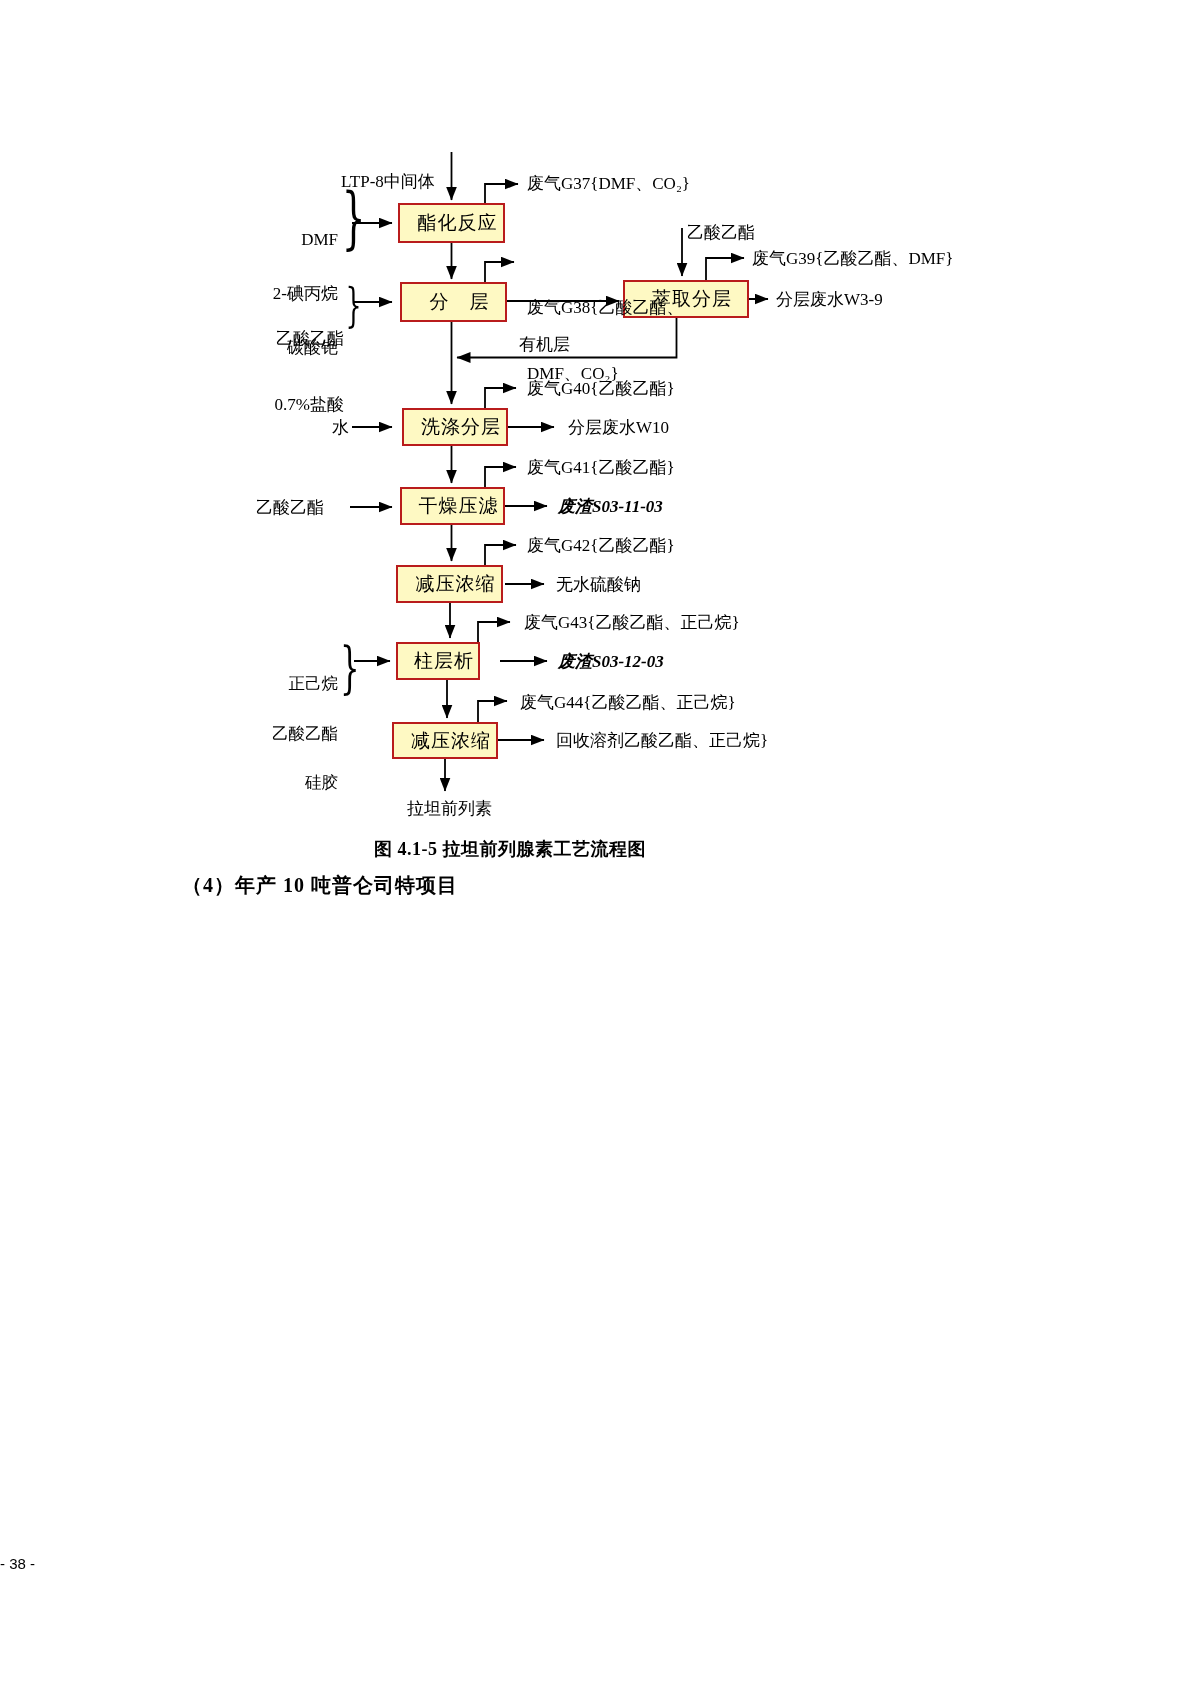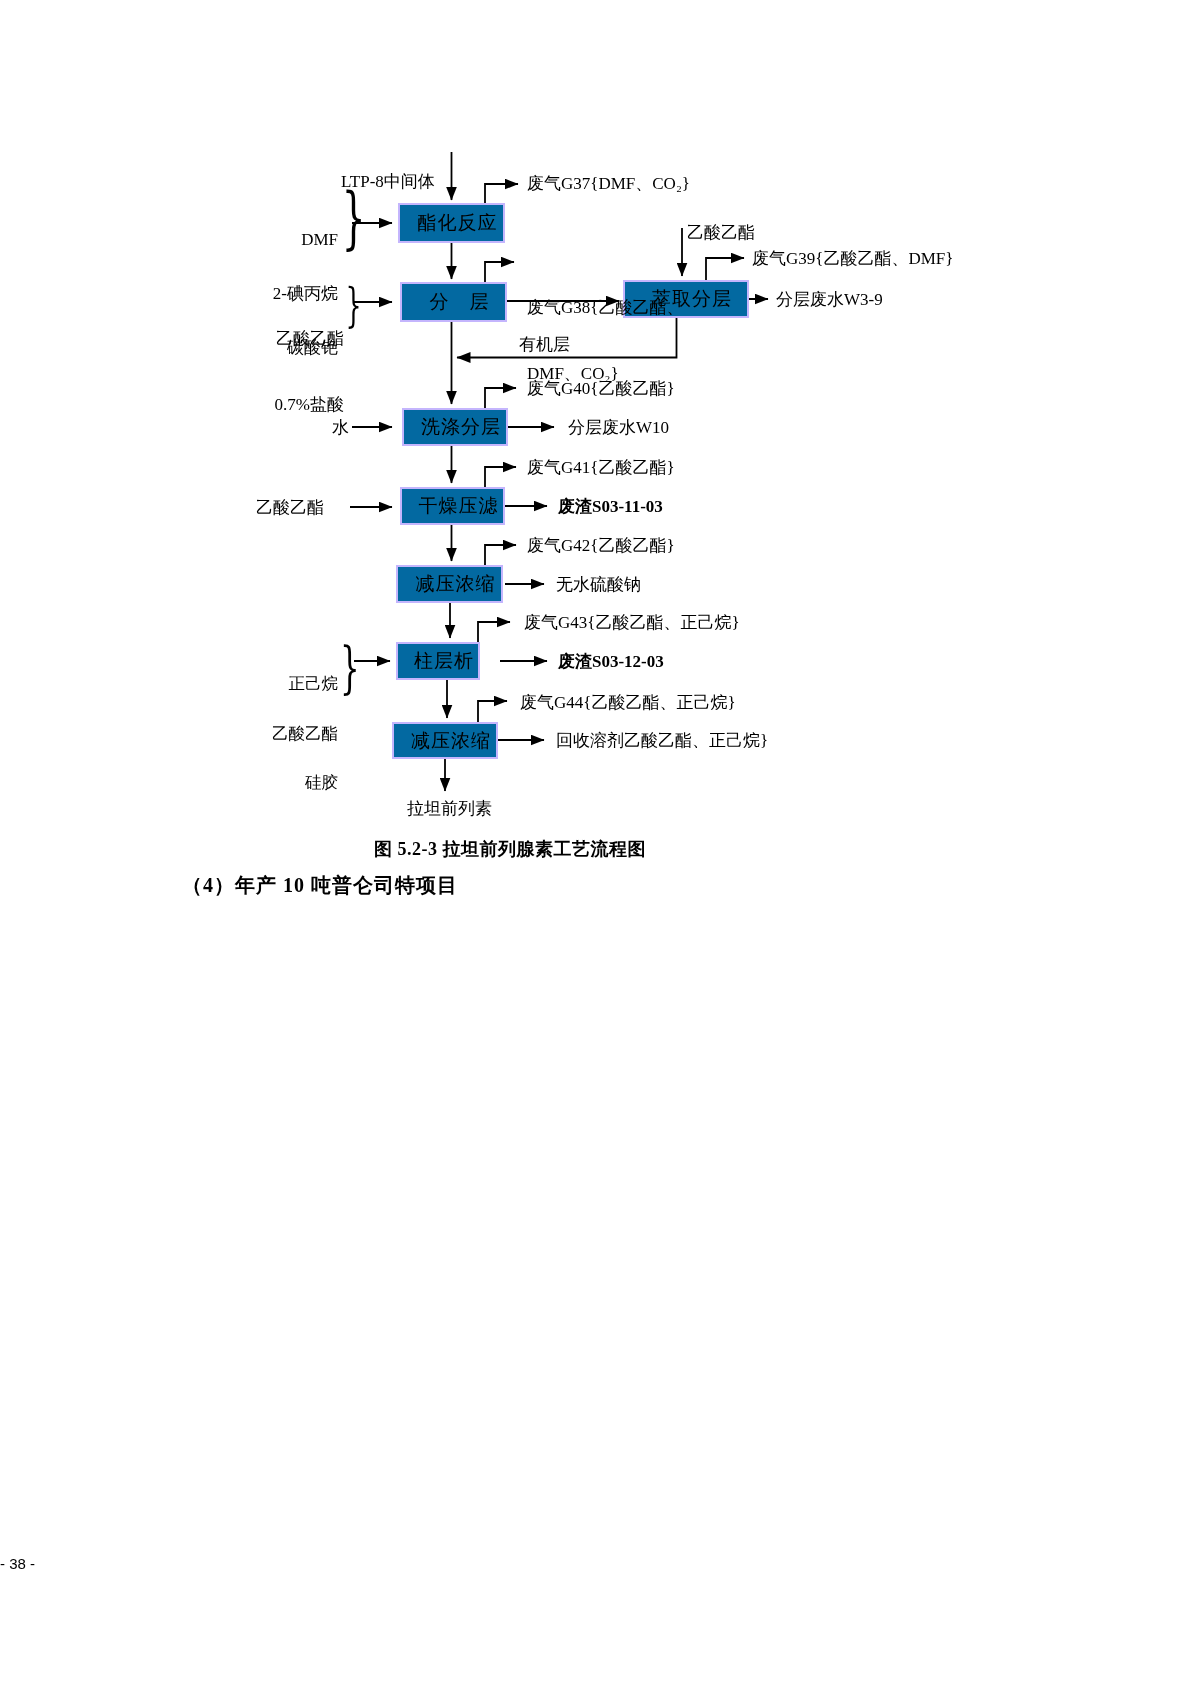--- a/index.html
+++ b/index.html
@@ -1,23 +1,23 @@
 <!DOCTYPE html>
 <html><head>
 <meta charset="utf-8">
 <style>
   html,body{margin:0;padding:0;background:#fff;}
   .page{position:relative;width:1199px;height:1696px;background:#ffffff;overflow:hidden;
         font-family:"Liberation Serif","DejaVu Serif",serif;color:#000;}
   .wires{position:absolute;left:0;top:0;}
-  .pbox{position:absolute;box-sizing:border-box;border:2px solid #c4b5fd;background:#0369a1;
+  .pbox{position:absolute;box-sizing:border-box;border:2px solid #b91c1c;background:#fef9c3;
         display:flex;align-items:center;justify-content:center;
         font-size:19px;white-space:pre;letter-spacing:1px;padding-left:12px;}
   .lbl{position:absolute;font-size:17px;line-height:19px;white-space:pre;}
-  .lbl.b{font-weight:bold;}
+  .lbl.b{font-weight:bold;font-style:italic;}
   .rblock{position:absolute;text-align:right;font-size:17px;white-space:pre;}
   .brace{position:absolute;font-family:"DejaVu Serif",serif;transform:scaleX(0.55);
          transform-origin:center center;}
   .caption{position:absolute;left:300px;top:837px;width:420px;text-align:center;
            font-size:18px;font-weight:bold;letter-spacing:0.5px;}
   .heading{position:absolute;left:182px;top:872px;font-size:20px;font-weight:bold;
            letter-spacing:1px;}
   .pagenum{position:absolute;left:0;top:1555px;width:1199px;text-align:left;
            font-size:15px;font-family:"Liberation Sans","DejaVu Sans",sans-serif;}
 </style>
@@ -125,17 +125,17 @@
   <div class="lbl" style="left:776px;top:290px">分层废水W3-9</div>
   <div class="lbl" style="left:568px;top:418px">分层废水W10</div>
   <div class="lbl b" style="left:558px;top:497px">废渣S03-11-03</div>
   <div class="lbl" style="left:556px;top:575px">无水硫酸钠</div>
   <div class="lbl b" style="left:558px;top:652px">废渣S03-12-03</div>
   <div class="lbl" style="left:556px;top:731px">回收溶剂乙酸乙酯、正己烷}</div>
 
   <div class="lbl" style="left:519px;top:335px">有机层</div>
   <div class="lbl" style="left:407px;top:799px">拉坦前列素</div>
 
-  <div class="caption">图 5.2-3 拉坦前列腺素工艺流程图</div>
+  <div class="caption">图 4.1-5 拉坦前列腺素工艺流程图</div>
   <div class="heading">（4）年产 10 吨普仑司特项目</div>
   <div class="pagenum">- 38 -</div>
 
 </div>
 
 </body></html>

